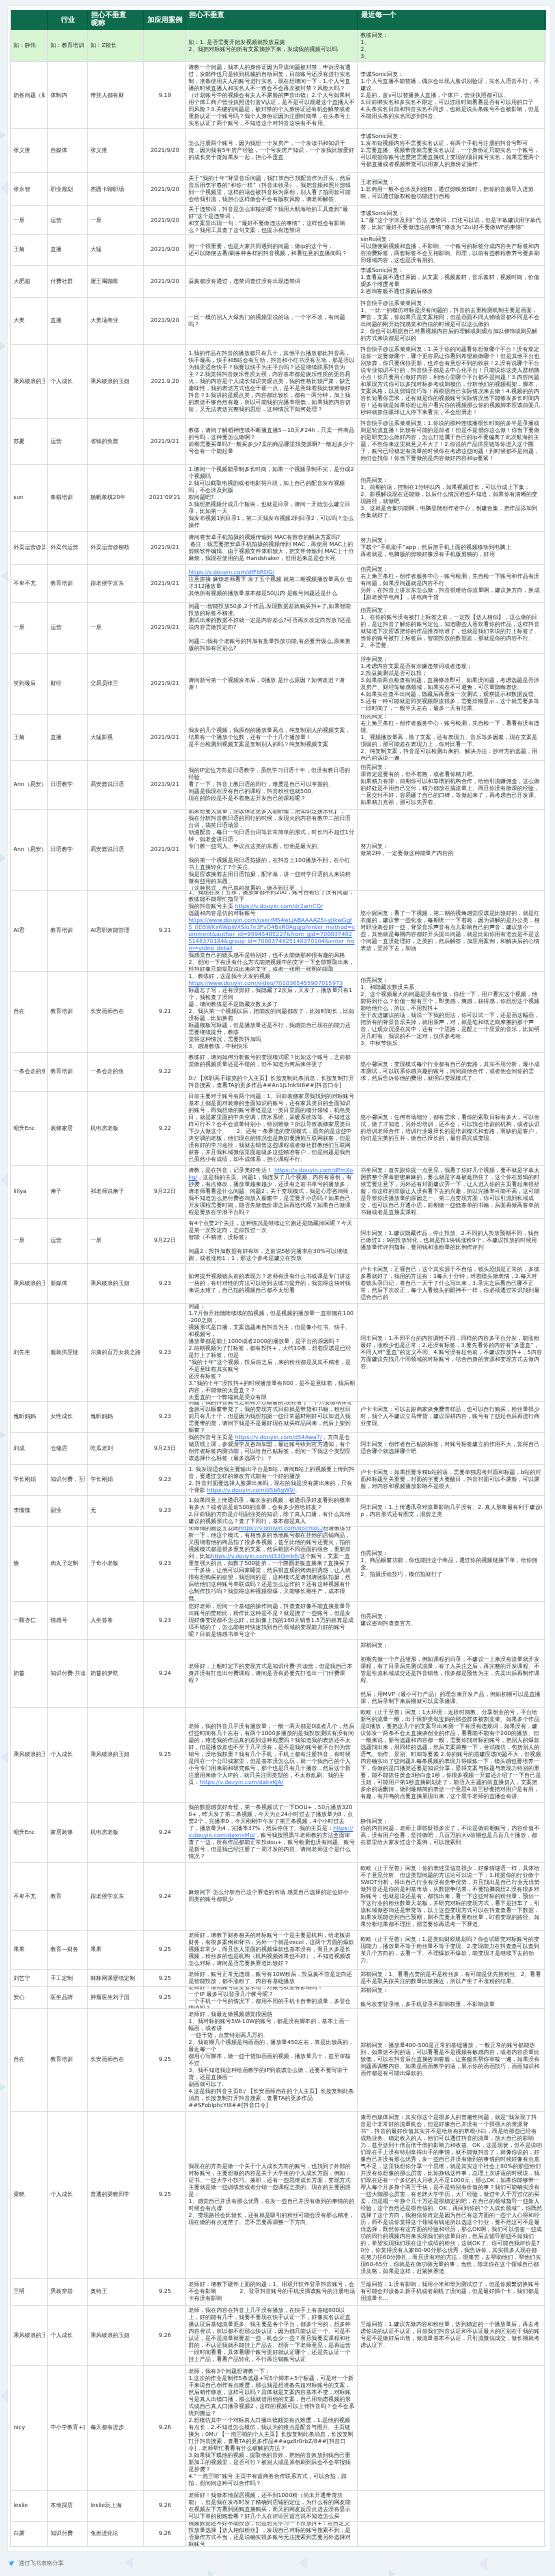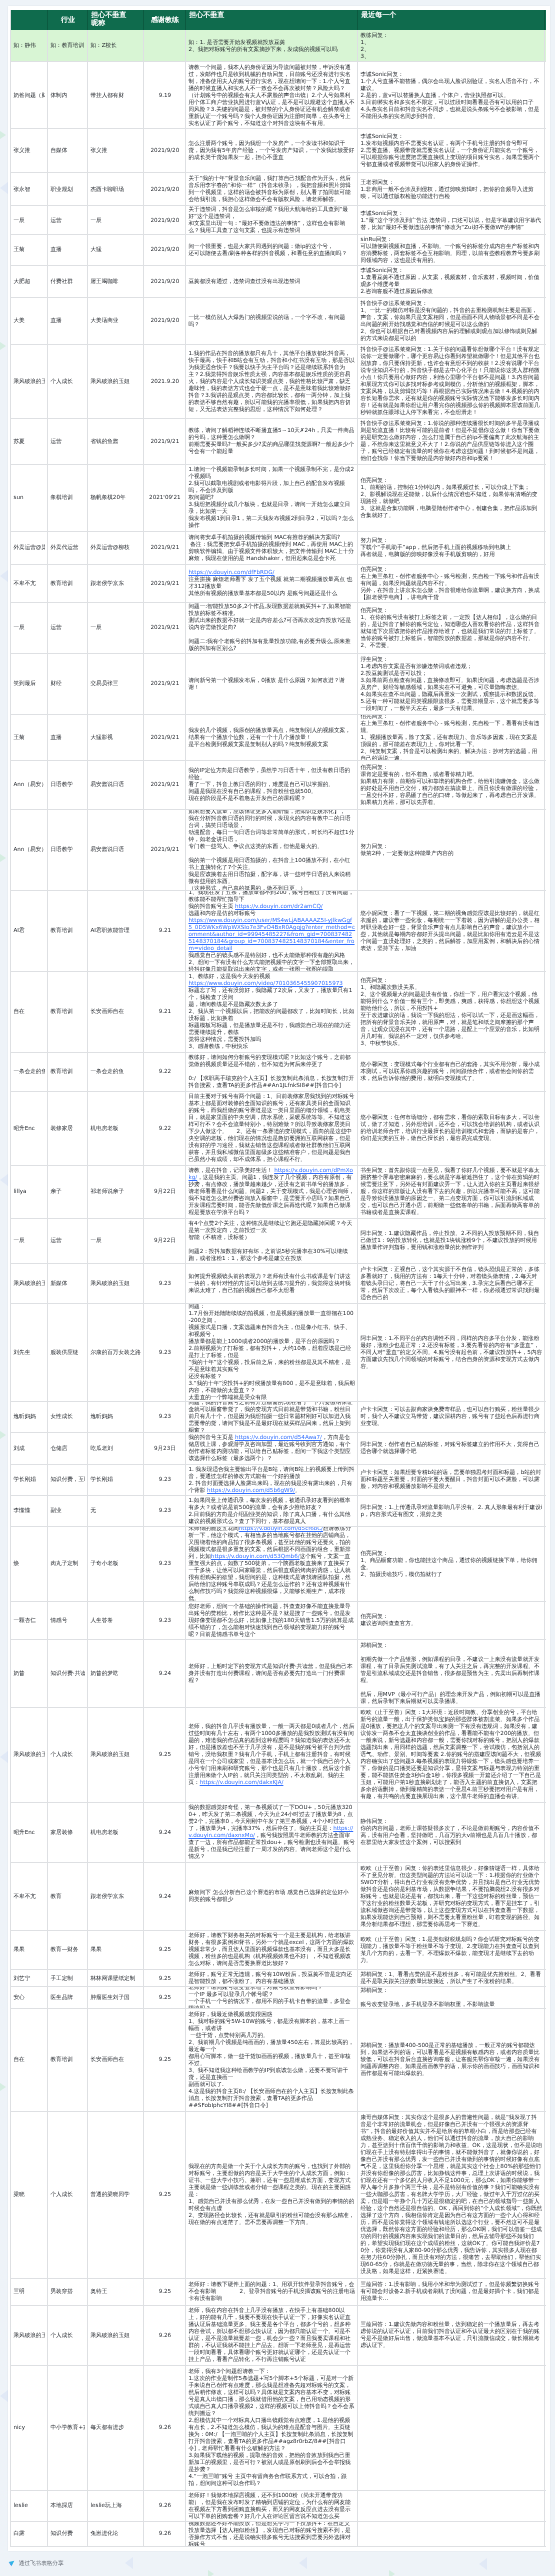--- a/index.html
+++ b/index.html
@@ -58,21 +58,21 @@
 <div class="wm b" style="left:479px;top:2558px"></div>
 
 <div class="card"></div>
 
 <div class="table">
   <div class="hrow">
     <div class="hcell c1"></div>
     <div class="hcell c2 mid">行业</div>
     <div class="hcell c3">担心不垂直
 昵称</div>
-    <div class="hcell c4 mid">感谢教练</div>
+    <div class="hcell c4 mid">加应用案例</div>
     <div class="hcell c5">担心不垂直</div>
     <div class="hcell c6">最近每一个</div>
   </div>
   <div id="table-body">
       <div class="row example">
         <div class="cell c1">
           <div class="txt">如：静伟</div>
         </div>
         <div class="cell c2">
           <div class="txt">如：教育培训</div>

